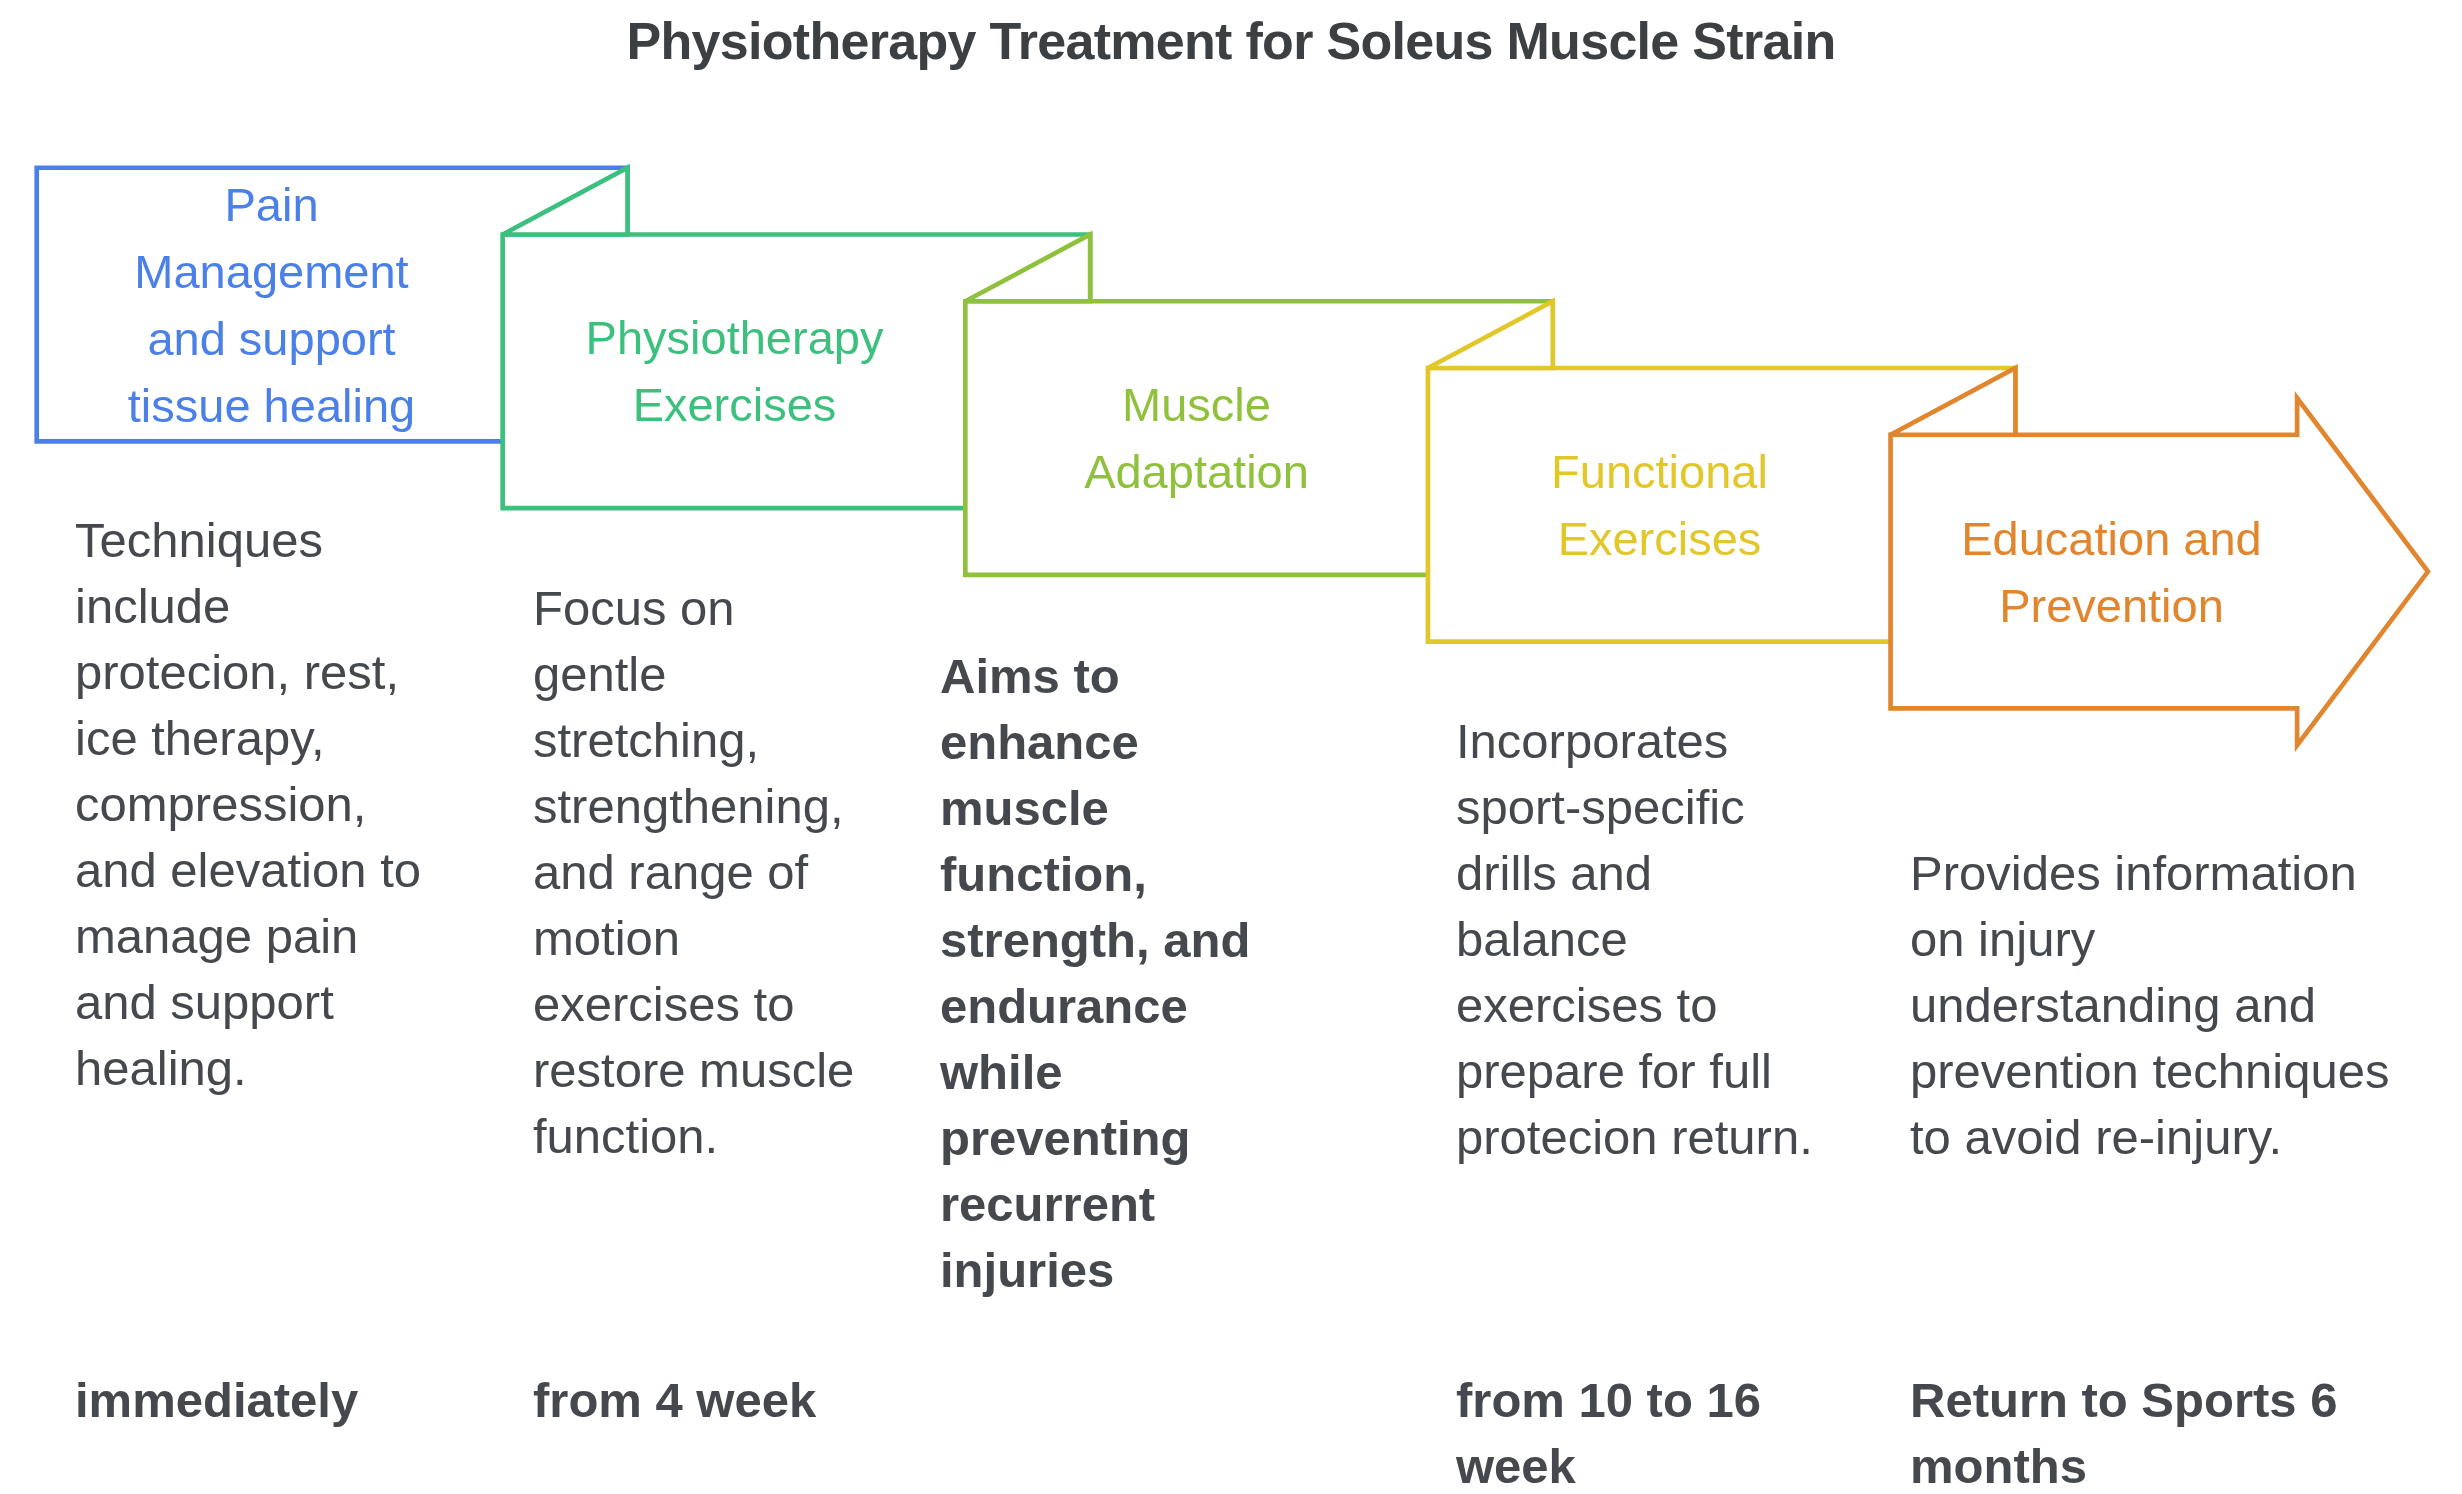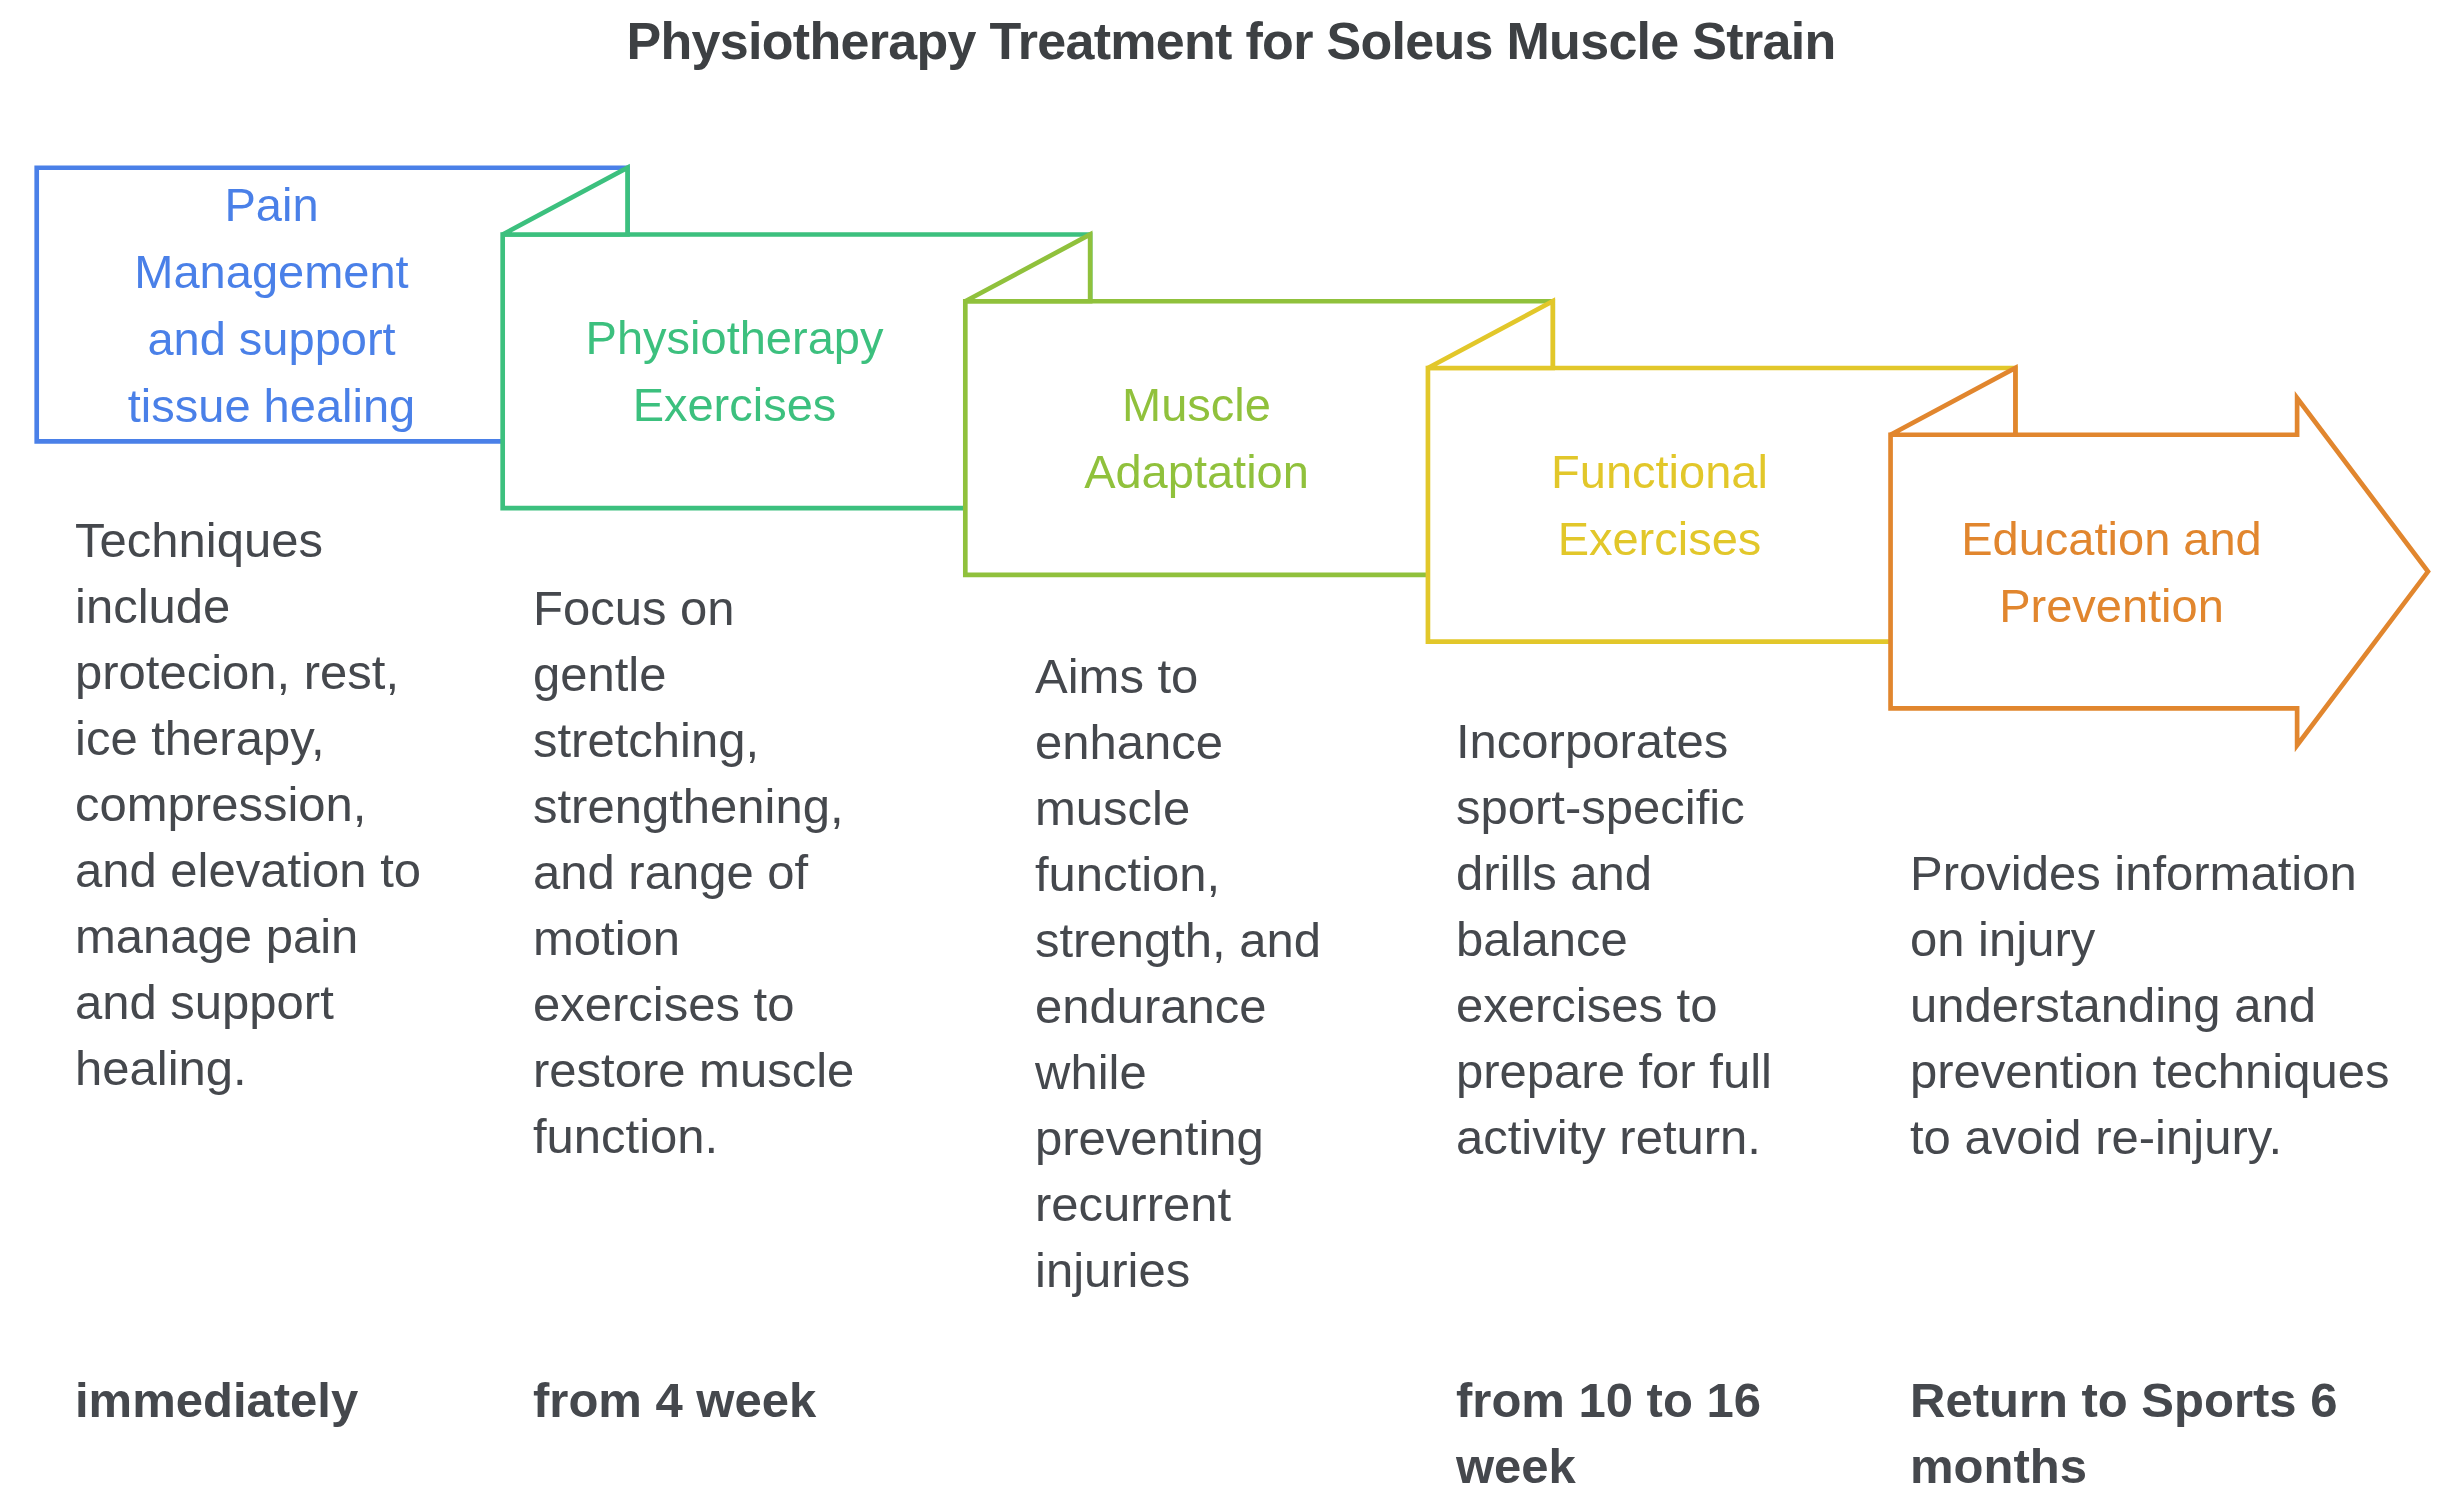--- a/index.html
+++ b/index.html
@@ -53,21 +53,21 @@
   }
   
   .label-1 { left: 40px;   top: 171px; width: 463px; }
   .label-2 { left: 503px;  top: 304px; width: 463px; }
   .label-3 { left: 965px; top: 371px; width: 463px; }
   .label-4 { left: 1428px; top: 438px; width: 463px; }
   .label-5 { left: 1891px; top: 505px; width: 441px; }
 
   .desc-1 { left: 75px;  top: 507px;  width: 441px; }
   .desc-2 { left: 533px;  top: 575px;  width: 441px; }
-  .desc-3 { left: 1035px; top: 643px;  width: 441px; }
+  .desc-3 { left: 940px; top: 643px;  width: 441px; font-weight: bold; }
   .desc-4 { left: 1456px; top: 708px; width: 447px; }
   .desc-5 { left: 1910px; top: 840px; width: 551px; }
 
   .time-1 { left: 75px;  top: 1367px; width: 441px; }
   .time-2 { left: 533px;  top: 1367px; width: 441px; }
   .time-3 { left: 1023px; top: 1367px; width: 441px; }
   .time-4 { left: 1456px; top: 1367px; width: 447px; }
   .time-5 { left: 1910px; top: 1367px; width: 541px; }
 </style>
 </head>
@@ -134,21 +134,21 @@
 while
 preventing
 recurrent
 injuries</div>
   <div class="stage-desc desc-4" style="color: rgb(69, 72, 77);">Incorporates
 sport-specific
 drills and
 balance
 exercises to
 prepare for full
-activity return.</div>
+protecion return.</div>
   <div class="stage-desc desc-5" style="color: rgb(69, 72, 77);">Provides information
 on injury
 understanding and
 prevention techniques
 to avoid re-injury.</div>
 
   <div class="stage-time time-1" style="color: rgb(69, 72, 77);">immediately</div>
   <div class="stage-time time-2" style="color: rgb(69, 72, 77);">from 4 week</div>
   <div class="stage-time time-4" style="color: rgb(69, 72, 77);">from 10 to 16
 week</div>

